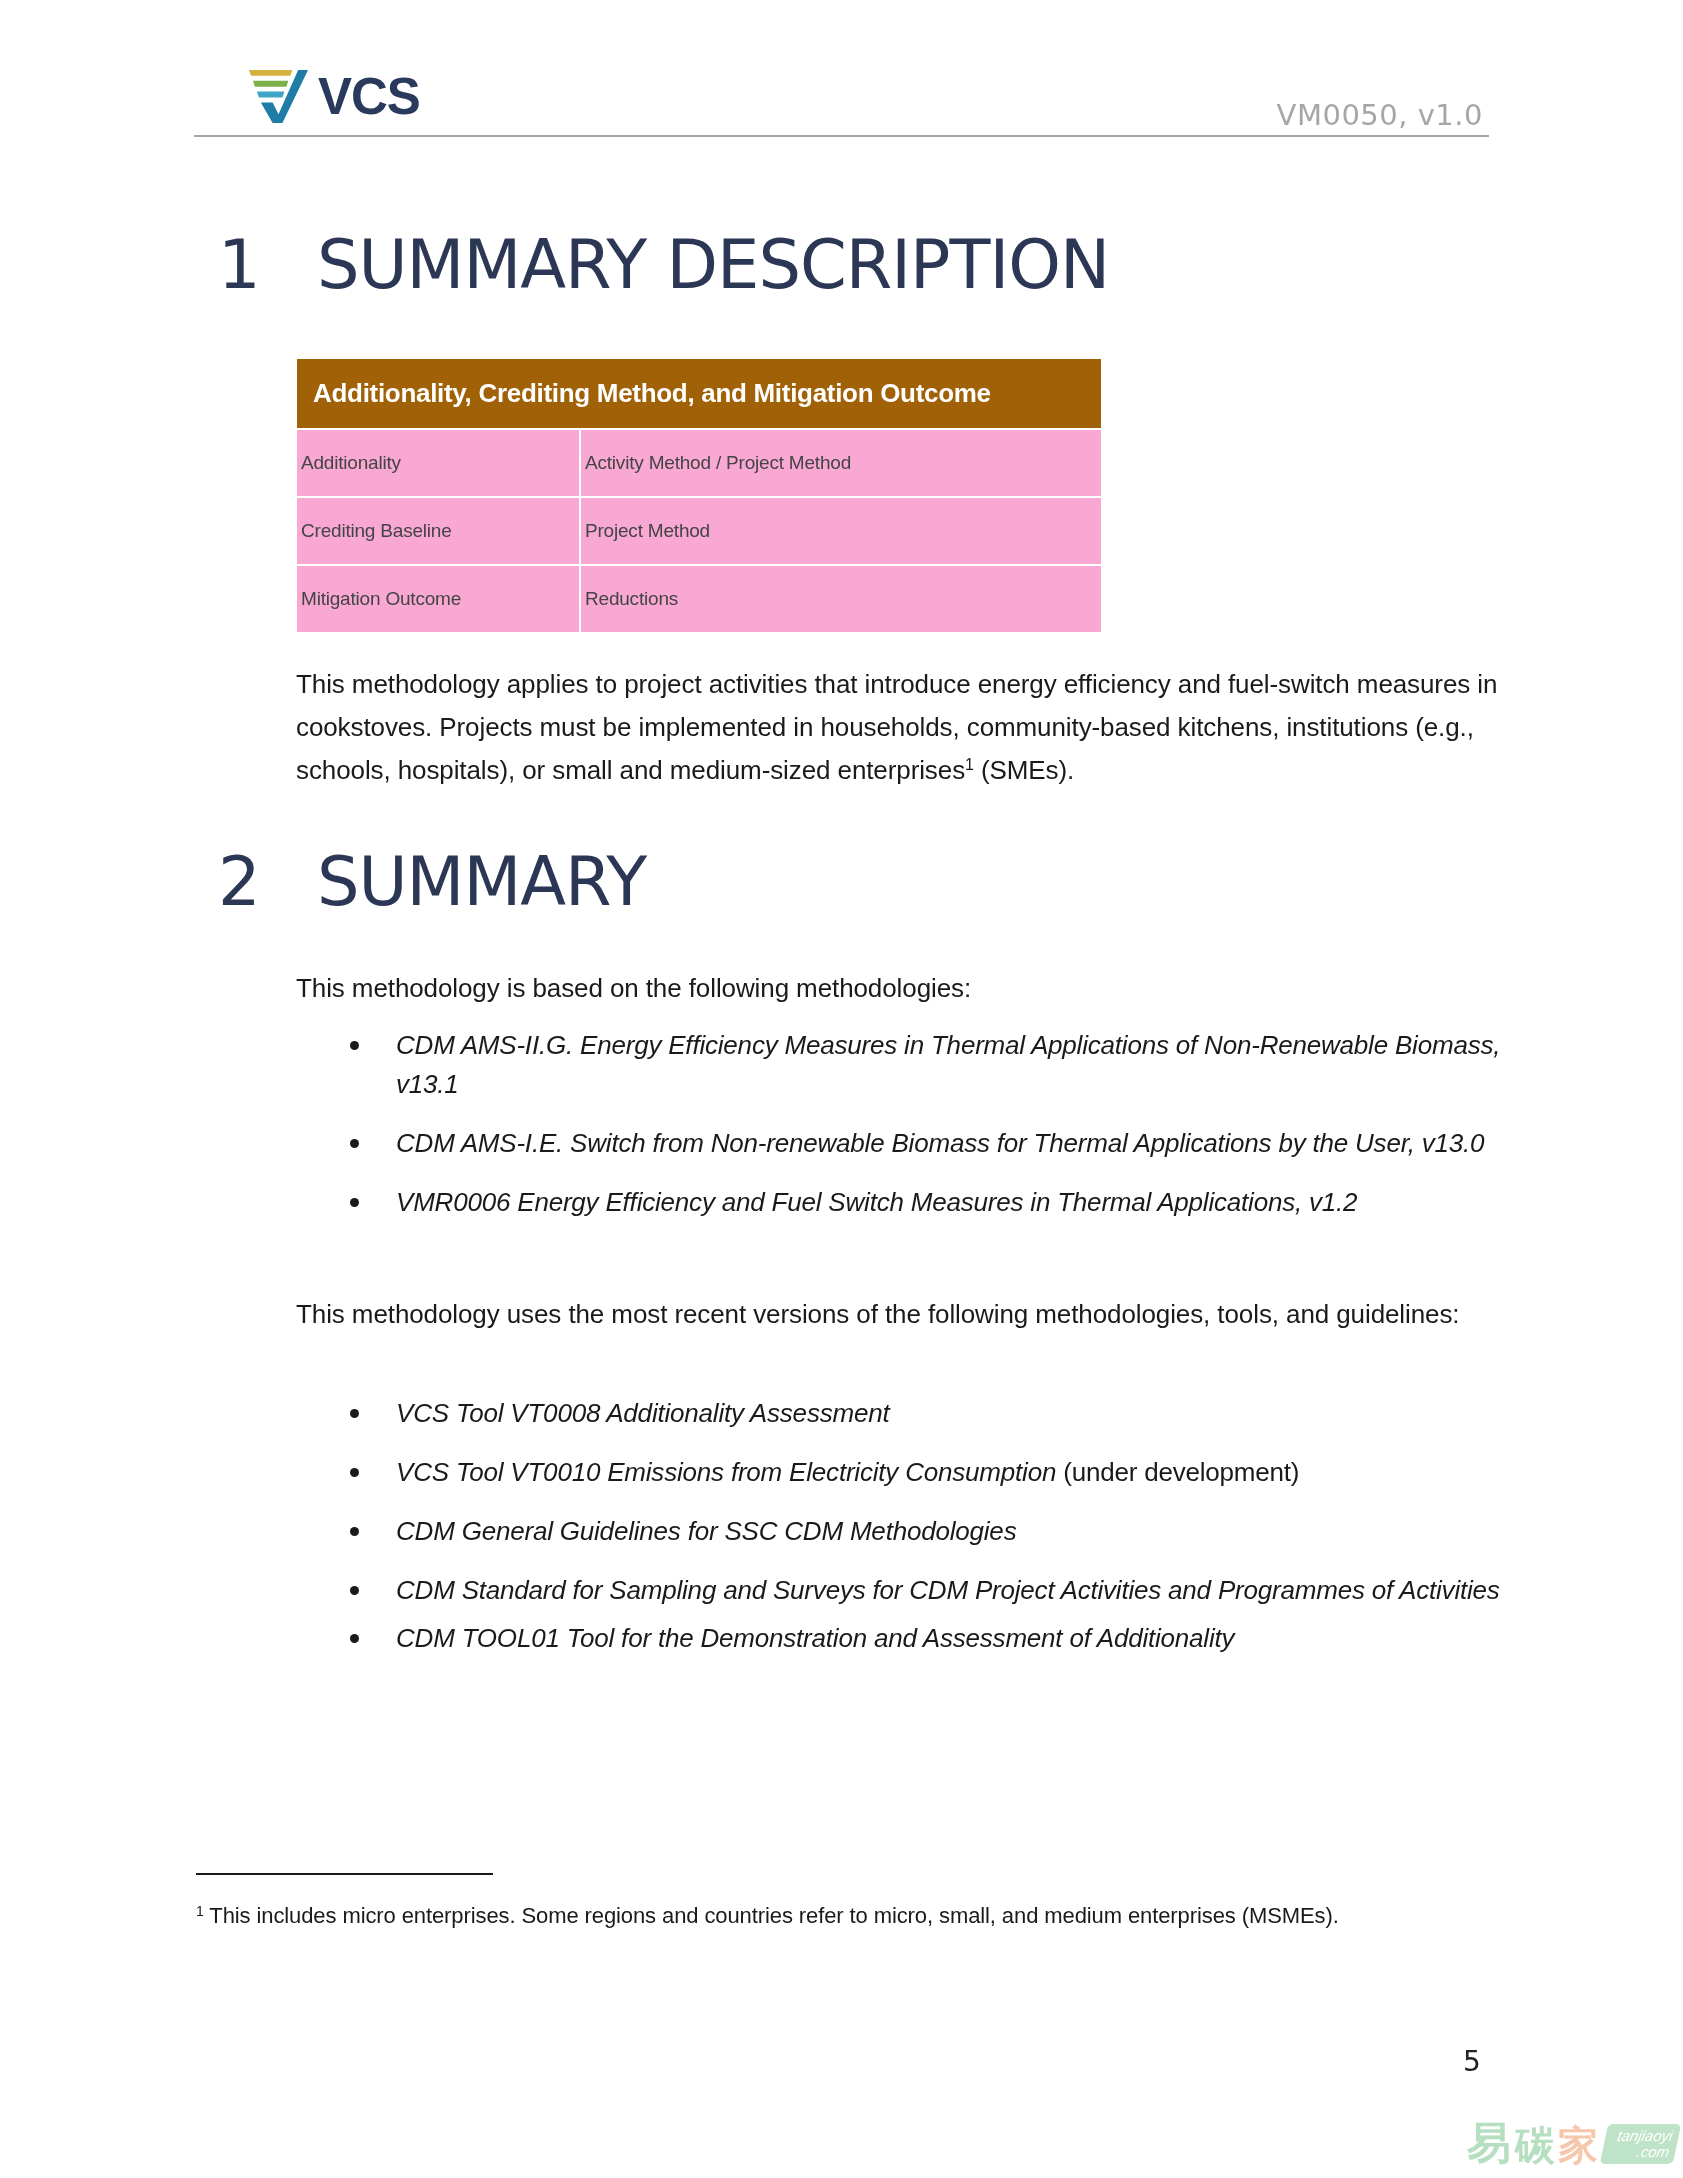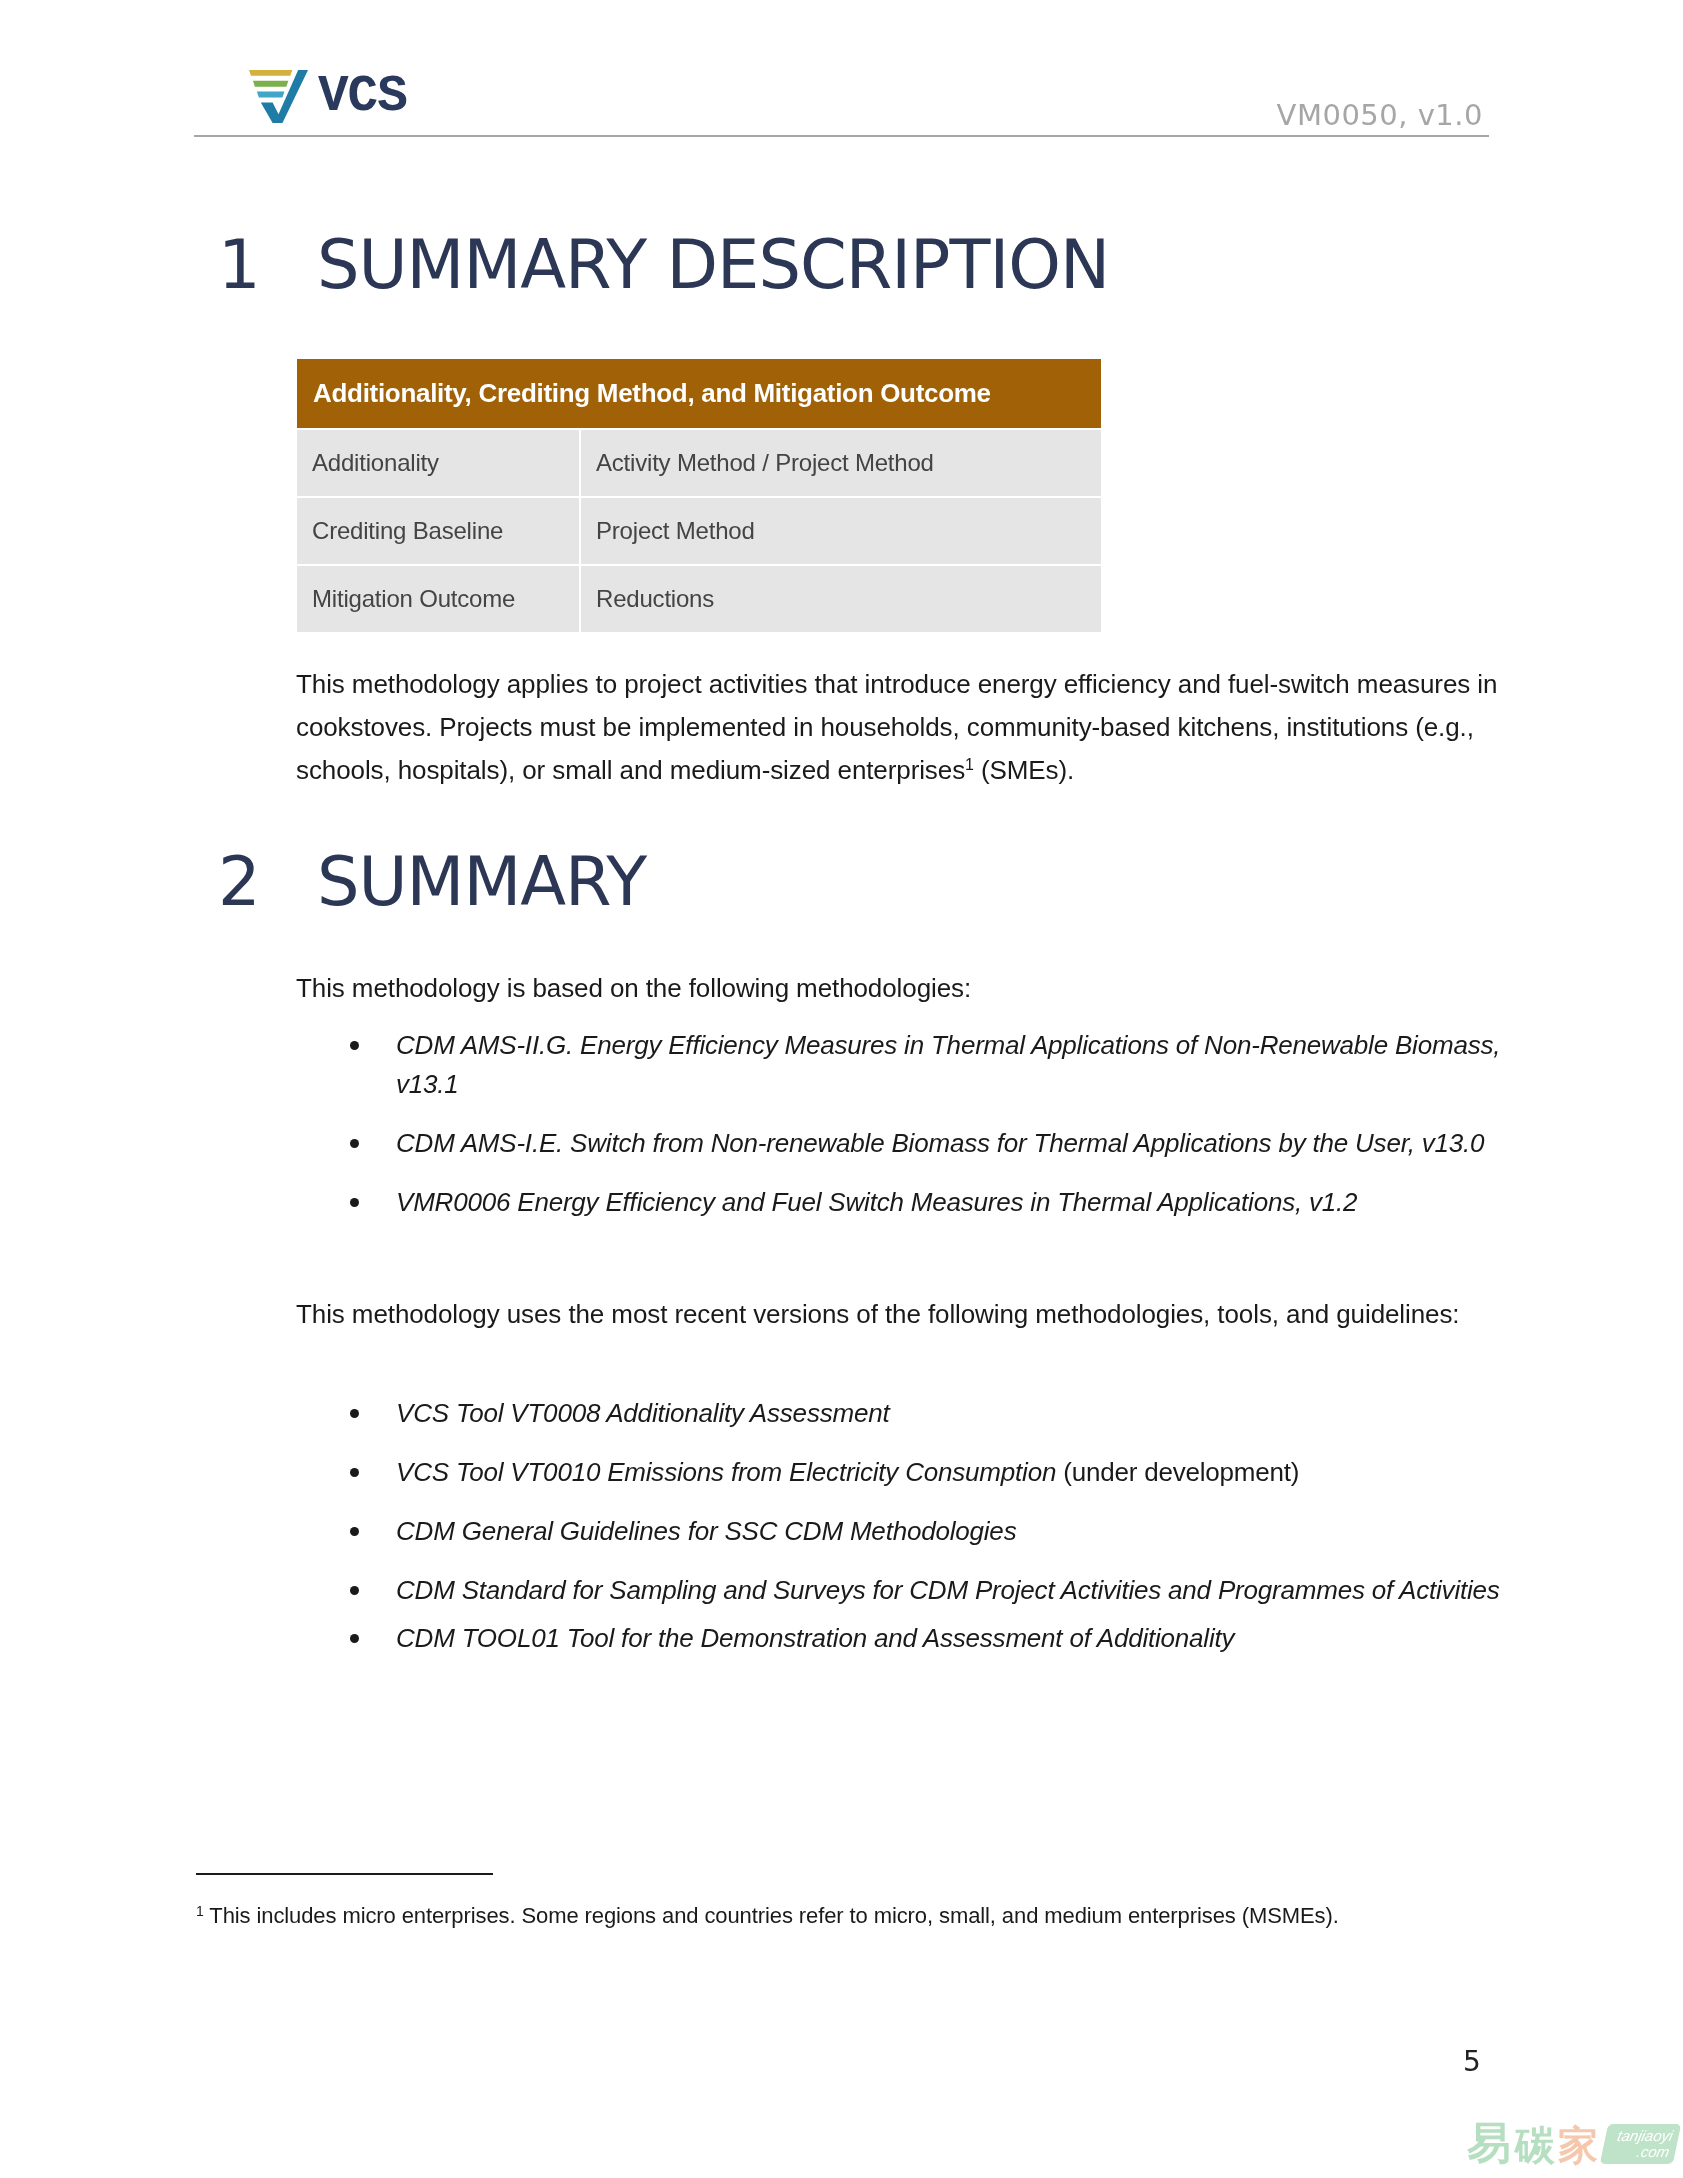--- a/index.html
+++ b/index.html
@@ -7,21 +7,21 @@
     width: 1683px; height: 2178px; position: relative; background: #ffffff;
     font-family: "Liberation Sans", sans-serif; color: #1a1a1a; overflow: hidden;
   }
   .abs { position: absolute; }
 
   
   .logo { left: 249px; top: 67px; width: 178px; height: 59px; }
   .logo-text {
     position: absolute; left: 69px; top: 0px; font-size: 51px; font-weight: bold;
     color: #2a3a5c; letter-spacing: -1px; line-height: 59px;
-    font-family: Liberation Mono, monospace;
+    font-family: Liberation Sans, sans-serif;
   }
   .doc-id {
     right: 200px; top: 98px; font-size: 29px; color: #a6a6a6; line-height: 34px;
     font-family: "DejaVu Sans", sans-serif; font-weight: normal; letter-spacing: 0.5px;
   }
   .header-rule { left: 194px; top: 135px; width: 1295px; height: 2px; background: #a6a6a6; }
 
   
   .h1 {
     left: 196px; font-size: 67px; color: #2b3754; line-height: 79px;
@@ -34,22 +34,22 @@
   
   .tbl { left: 297px; top: 359px; width: 804px; border-collapse: separate; border-spacing: 0; }
   .tbl-head {
     background: #a16207; color: #ffffff; height: 69px; font-size: 26px;
     padding: 0 16px; box-sizing: border-box; display: flex; align-items: center;
     font-family: "Liberation Sans Narrow", "Liberation Sans", sans-serif; font-weight: bold;
     letter-spacing: -0.3px;
   }
   .tbl-row { display: flex; margin-top: 2px; height: 66px; }
   .tbl-cell {
-    background: #e5e5e5; color: #444444; font-size: 24px; display: flex; align-items: center;
-    padding-left: 15px; box-sizing: border-box; letter-spacing: -0.2px;
+    background: #f9a8d4; color: #444444; font-size: 19px; display: flex; align-items: center;
+    padding-left: 4px; box-sizing: border-box; letter-spacing: -0.2px;
   }
   .tbl-cell.c1 { width: 282px; margin-right: 2px; }
   .tbl-cell.c2 { flex: 1; }
 
   
   .para {
     left: 296px; width: 1203px; font-size: 26px; line-height: 43px; color: #1a1a1a;
     letter-spacing: -0.1px;
   }
   .para sup { font-size: 16px; vertical-align: 9px; line-height: 0; }

